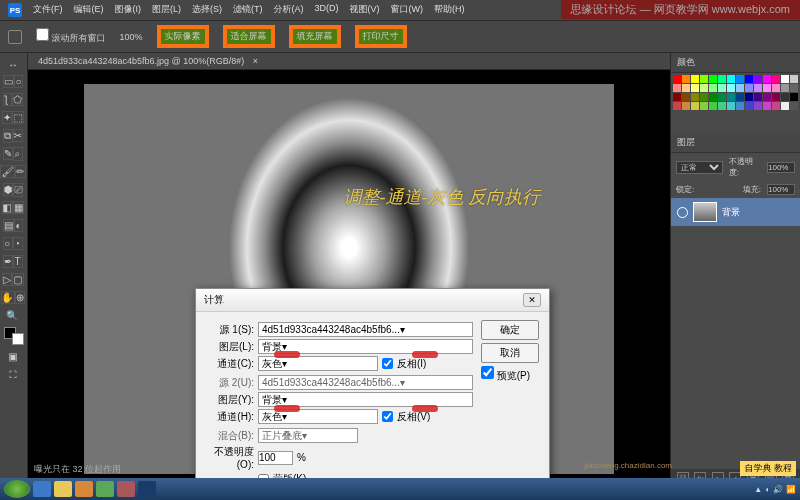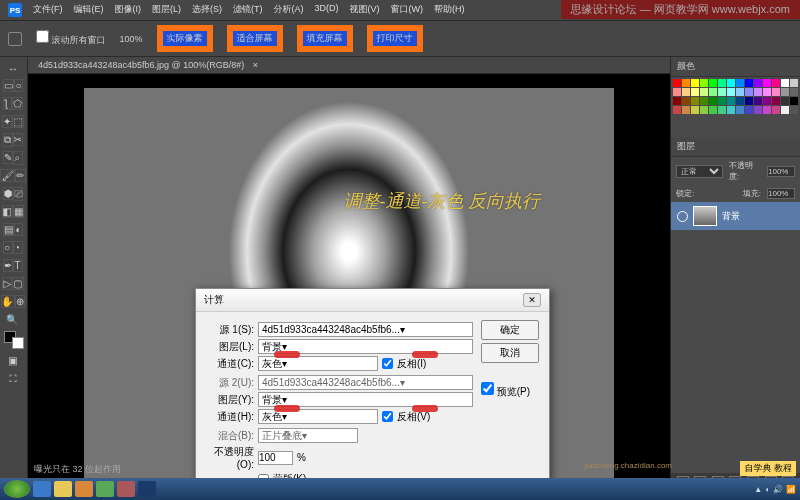--- a/index.html
+++ b/index.html
@@ -3,21 +3,21 @@
 <meta charset="utf-8">
 <style>
 * { margin: 0; padding: 0; box-sizing: border-box; font-family: "Microsoft YaHei", sans-serif; }
 body { background: #464646; width: 800px; height: 500px; overflow: hidden; position: relative; }
 
 .menubar { background: #464646; color: #ddd; font-size: 9px; padding: 3px 8px; display: flex; gap: 11px; border-bottom: 1px solid #2a2a2a; }
 .menubar span { cursor: pointer; }
 .ps-logo { width: 14px; height: 14px; background: #1473e6; border-radius: 2px; display: inline-flex; align-items: center; justify-content: center; color: #fff; font-size: 8px; font-weight: bold; }
 
 .options-bar { background: #464646; color: #ccc; font-size: 9px; padding: 4px 8px; display: flex; gap: 14px; align-items: center; border-bottom: 1px solid #2a2a2a; }
-.options-bar .sel { border: 6px solid #f97316; padding: 1px 4px; background: #1d4ed8; }
+.options-bar .sel { border: 4px solid #f97316; padding: 1px 4px; background: #4d7c0f; }
 .zoom-field { color: #ccc; font-size: 9px; }
 .hand-ico { width: 14px; height: 14px; border: 1px solid #888; border-radius: 2px; }
 
 .header-right { position: absolute; top: 0; right: 0; background: #7f1d1d; color: #aaa; font-size: 11px; padding: 2px 10px; }
 
 .workspace { display: flex; height: calc(100% - 66px); }
 
 .toolbox { width: 28px; background: #464646; border-right: 1px solid #2a2a2a; display: flex; flex-direction: column; padding: 2px; gap: 1px; }
 .tool { width: 22px; height: 17px; background: #464646; border: 1px solid transparent; display: flex; align-items: center; justify-content: center; cursor: pointer; color: #ccc; font-size: 10px; }
 .tool.double { display: grid; grid-template-columns: 1fr 1fr; width: 22px; }
@@ -345,21 +345,21 @@
           <label>结果(R):</label>
         <div class="dropdown-wide">
             <span>新建通道</span>
             <span>▾</span>
           </div>
         </div>
     </div>
     <div class="dlg-right">
       <div class="dlg-btn">确定</div>
       <div class="dlg-btn">取消</div>
-      <label style="font-size:10px;margin-top:16px"><input type="checkbox" checked="" style=""> <span>预览(P)</span></label>
+      <label style="font-size:10px;margin-top:0"><input type="checkbox" checked="" style=""> <span>预览(P)</span></label>
     </div>
   </div>
   <div class="red-mark" style="left:78px; top:62px;"></div>
   <div class="red-mark" style="left:216px; top:62px;"></div>
   <div class="red-mark" style="left:78px; top:116px;"></div>
   <div class="red-mark" style="left:216px; top:116px;"></div>
 </div>
 
 <div class="statusbar">曝光只在 32 位起作用</div>
 <div class="jc-watermark">jiaocheng.chazidian.com</div>

